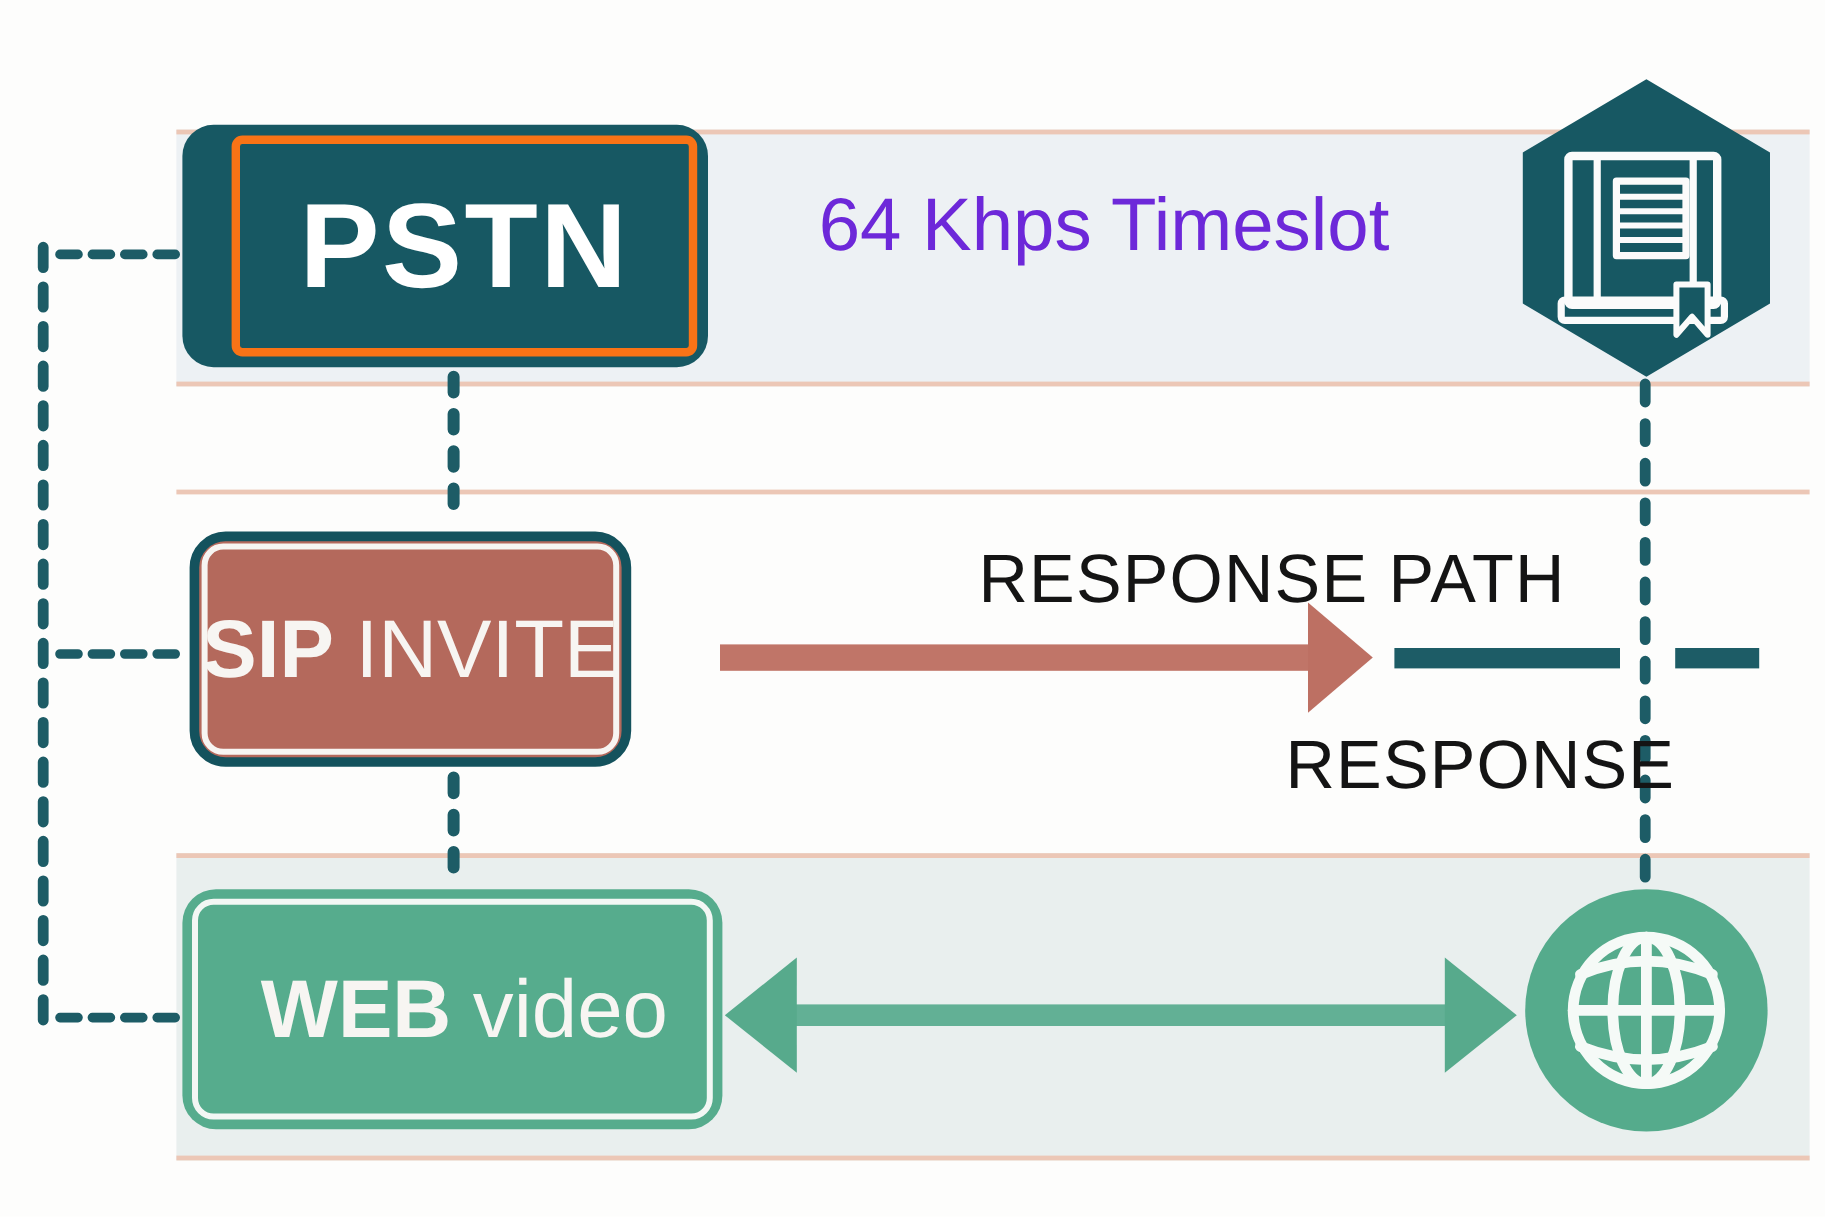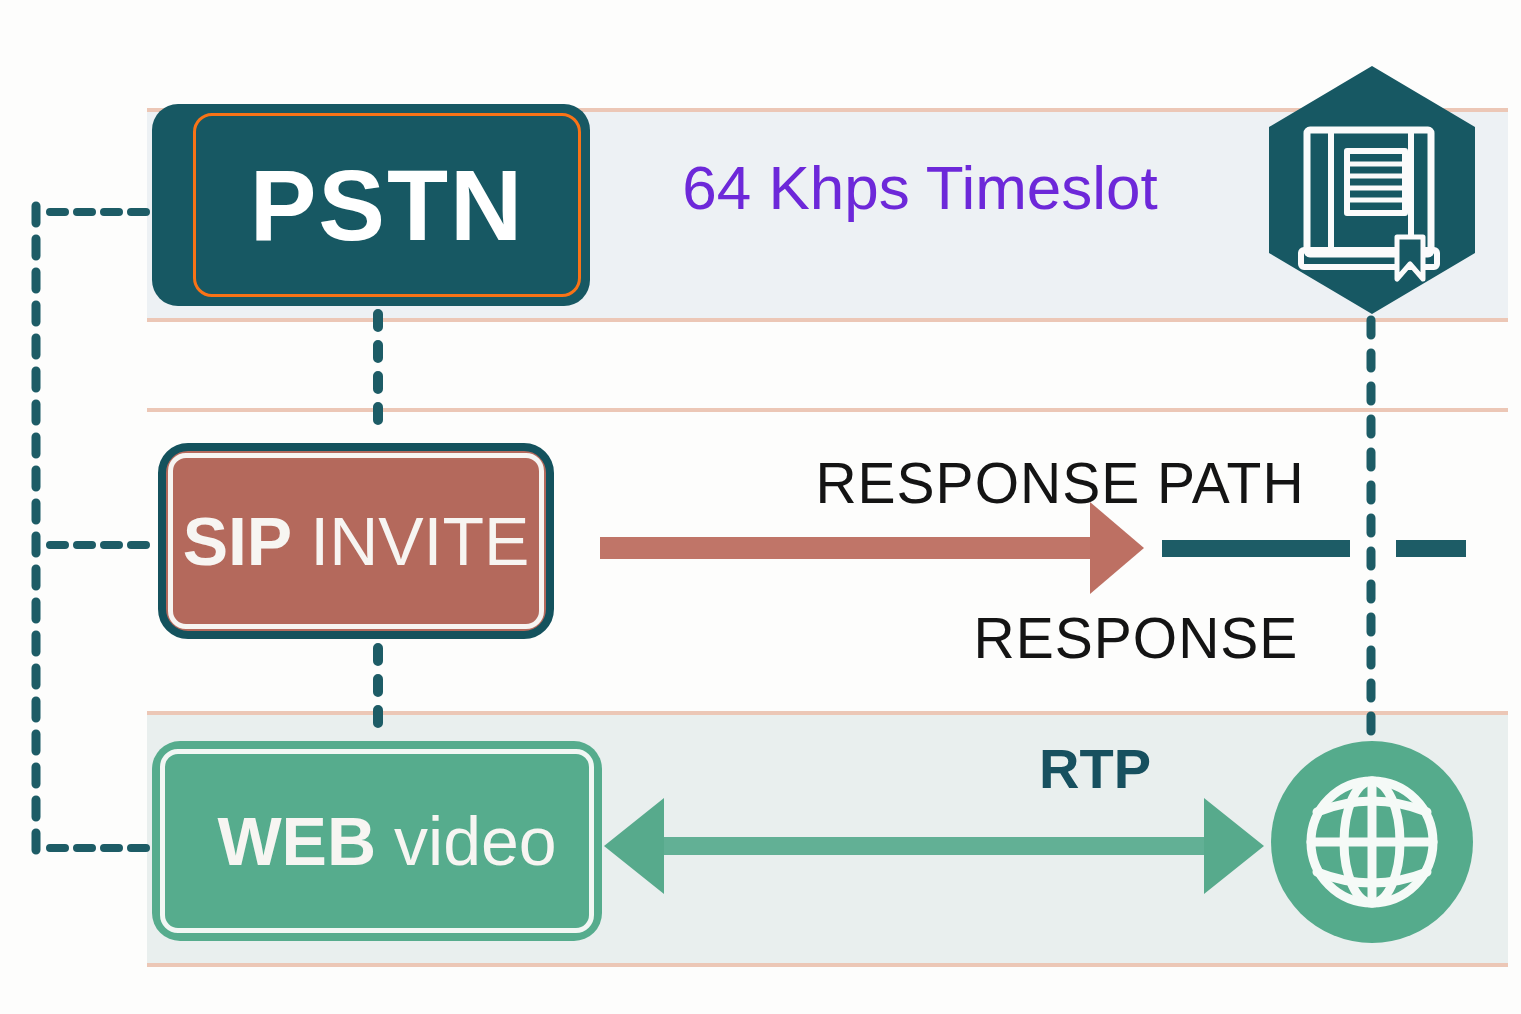--- a/index.html
+++ b/index.html
@@ -14,36 +14,36 @@
   .line-mid{position:absolute;left:147px;top:408px;width:1361px;height:4px;background:#ecc7b6;}
   .band-bottom{top:711px;height:256px;background:#e9efee;border-top:4px solid #ecc7b6;border-bottom:4px solid #ecc7b6;}
 
   
   .overlay{position:absolute;left:0;top:0;width:1521px;height:1014px;}
 
   
   .node{position:absolute;box-sizing:border-box;}
   .node-inner{position:absolute;display:flex;align-items:center;justify-content:center;}
   #pstn{left:152px;top:104px;width:438px;height:202px;background:#175863;border-radius:26px;}
-  #pstn .node-inner{inset:9px;border:3px solid #f97316;border-radius:19px;margin-left:32px;}
-  #sip{left:158px;top:443px;width:396px;height:196px;background:#b4695c;border:8px solid #14525d;border-radius:30px;text-align:center;}
+  #pstn .node-inner{inset:9px;border:7px solid #f97316;border-radius:9px;margin-left:32px;}
+  #sip{left:158px;top:443px;width:368px;height:196px;background:#b4695c;border:8px solid #14525d;border-radius:30px;text-align:center;}
   #sip .node-inner{inset:2px;border:5px solid #f7f5f2;border-radius:18px;}
   #web{left:152px;top:741px;width:450px;height:200px;background:#56ac8d;border-radius:28px;}
   #web .node-inner{inset:8px;border:5px solid #f2f7f4;border-radius:18px;padding-left:20px;}
 
   .pstn-label{font-size:100px;font-weight:700;color:#ffffff;letter-spacing:2px;line-height:1;}
   .duo-label{font-size:68px;color:#f7f5f2;line-height:1;white-space:nowrap;}
   .duo-label .strong{font-weight:700;}
   .duo-label .rest{font-weight:400;margin-left:18px;}
 
   
   .flabel{position:absolute;text-align:center;line-height:1.1;white-space:nowrap;}
   .t-timeslot{left:640px;top:154px;width:560px;font-size:62px;color:#6d28d9;}
   .t-reserved{left:800px;top:452px;width:520px;font-size:57px;color:#141414;letter-spacing:1px;}
-  .t-response{left:876px;top:607px;width:520px;font-size:57px;color:#141414;letter-spacing:1px;}
+  .t-response{left:876px;top:607px;width:520px;font-size:57px;color:#141414;letter-spacing:1px;text-align:right;}
   .t-rtp{left:1015px;top:738px;width:160px;font-size:56px;font-weight:800;color:#17505f;}
 </style>
 </head>
 <body>
 
 <div class="canvas">
 
   <div class="band band-top"></div>
   <div class="line-mid"></div>
   <div class="band band-bottom"></div>
@@ -123,15 +123,14 @@
 
   <div class="node" id="web">
     <div class="node-inner">
       <span class="duo-label"><span class="strong">WEB</span><span class="rest">video</span></span>
     </div>
   </div>
 
   <div class="flabel t-timeslot">64 Khps Timeslot</div>
   <div class="flabel t-reserved">RESPONSE PATH</div>
   <div class="flabel t-response">RESPONSE</div>
-  <div class="flabel t-rtp">RTP</div>
 
 </div>
 
 </body></html>

